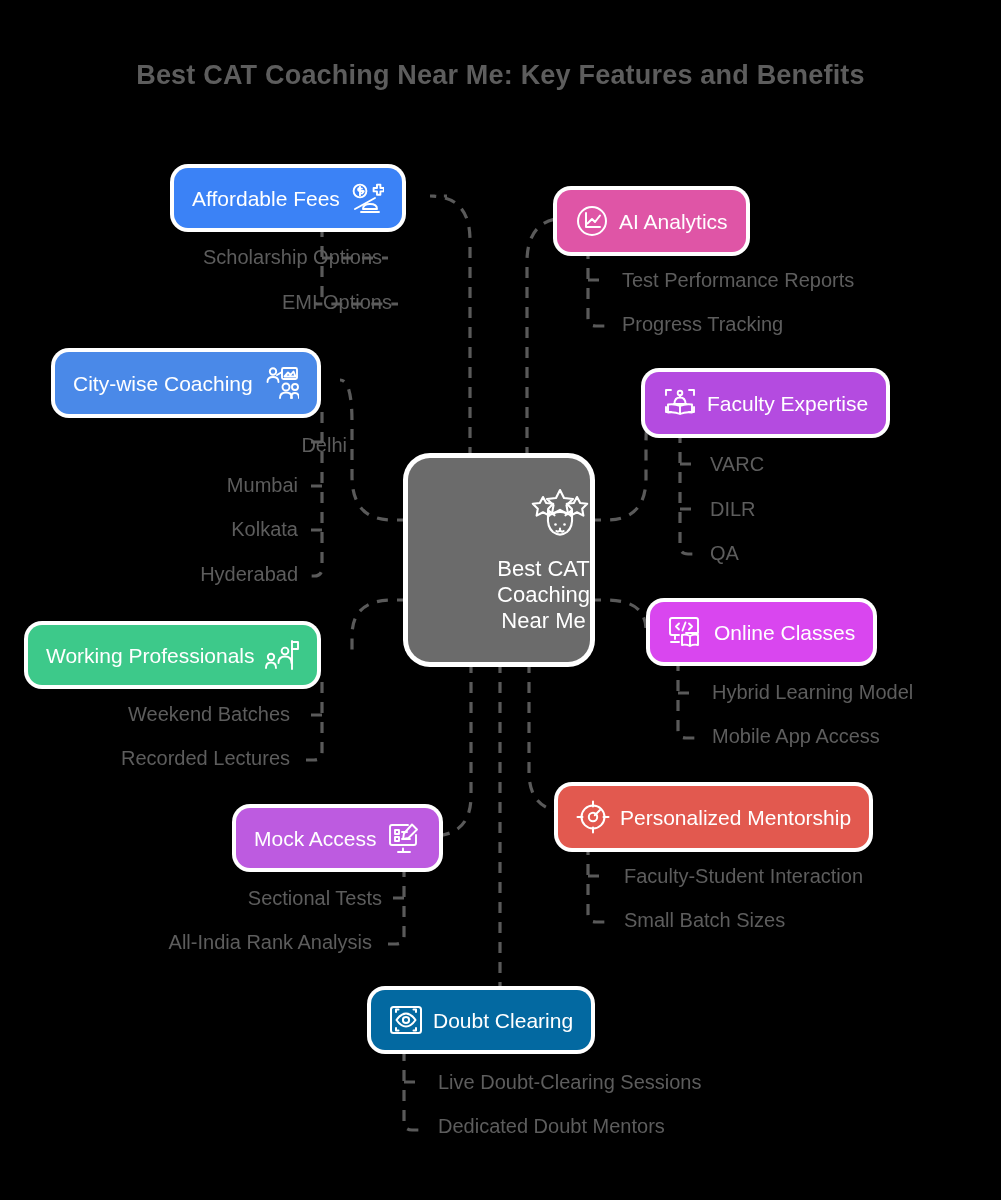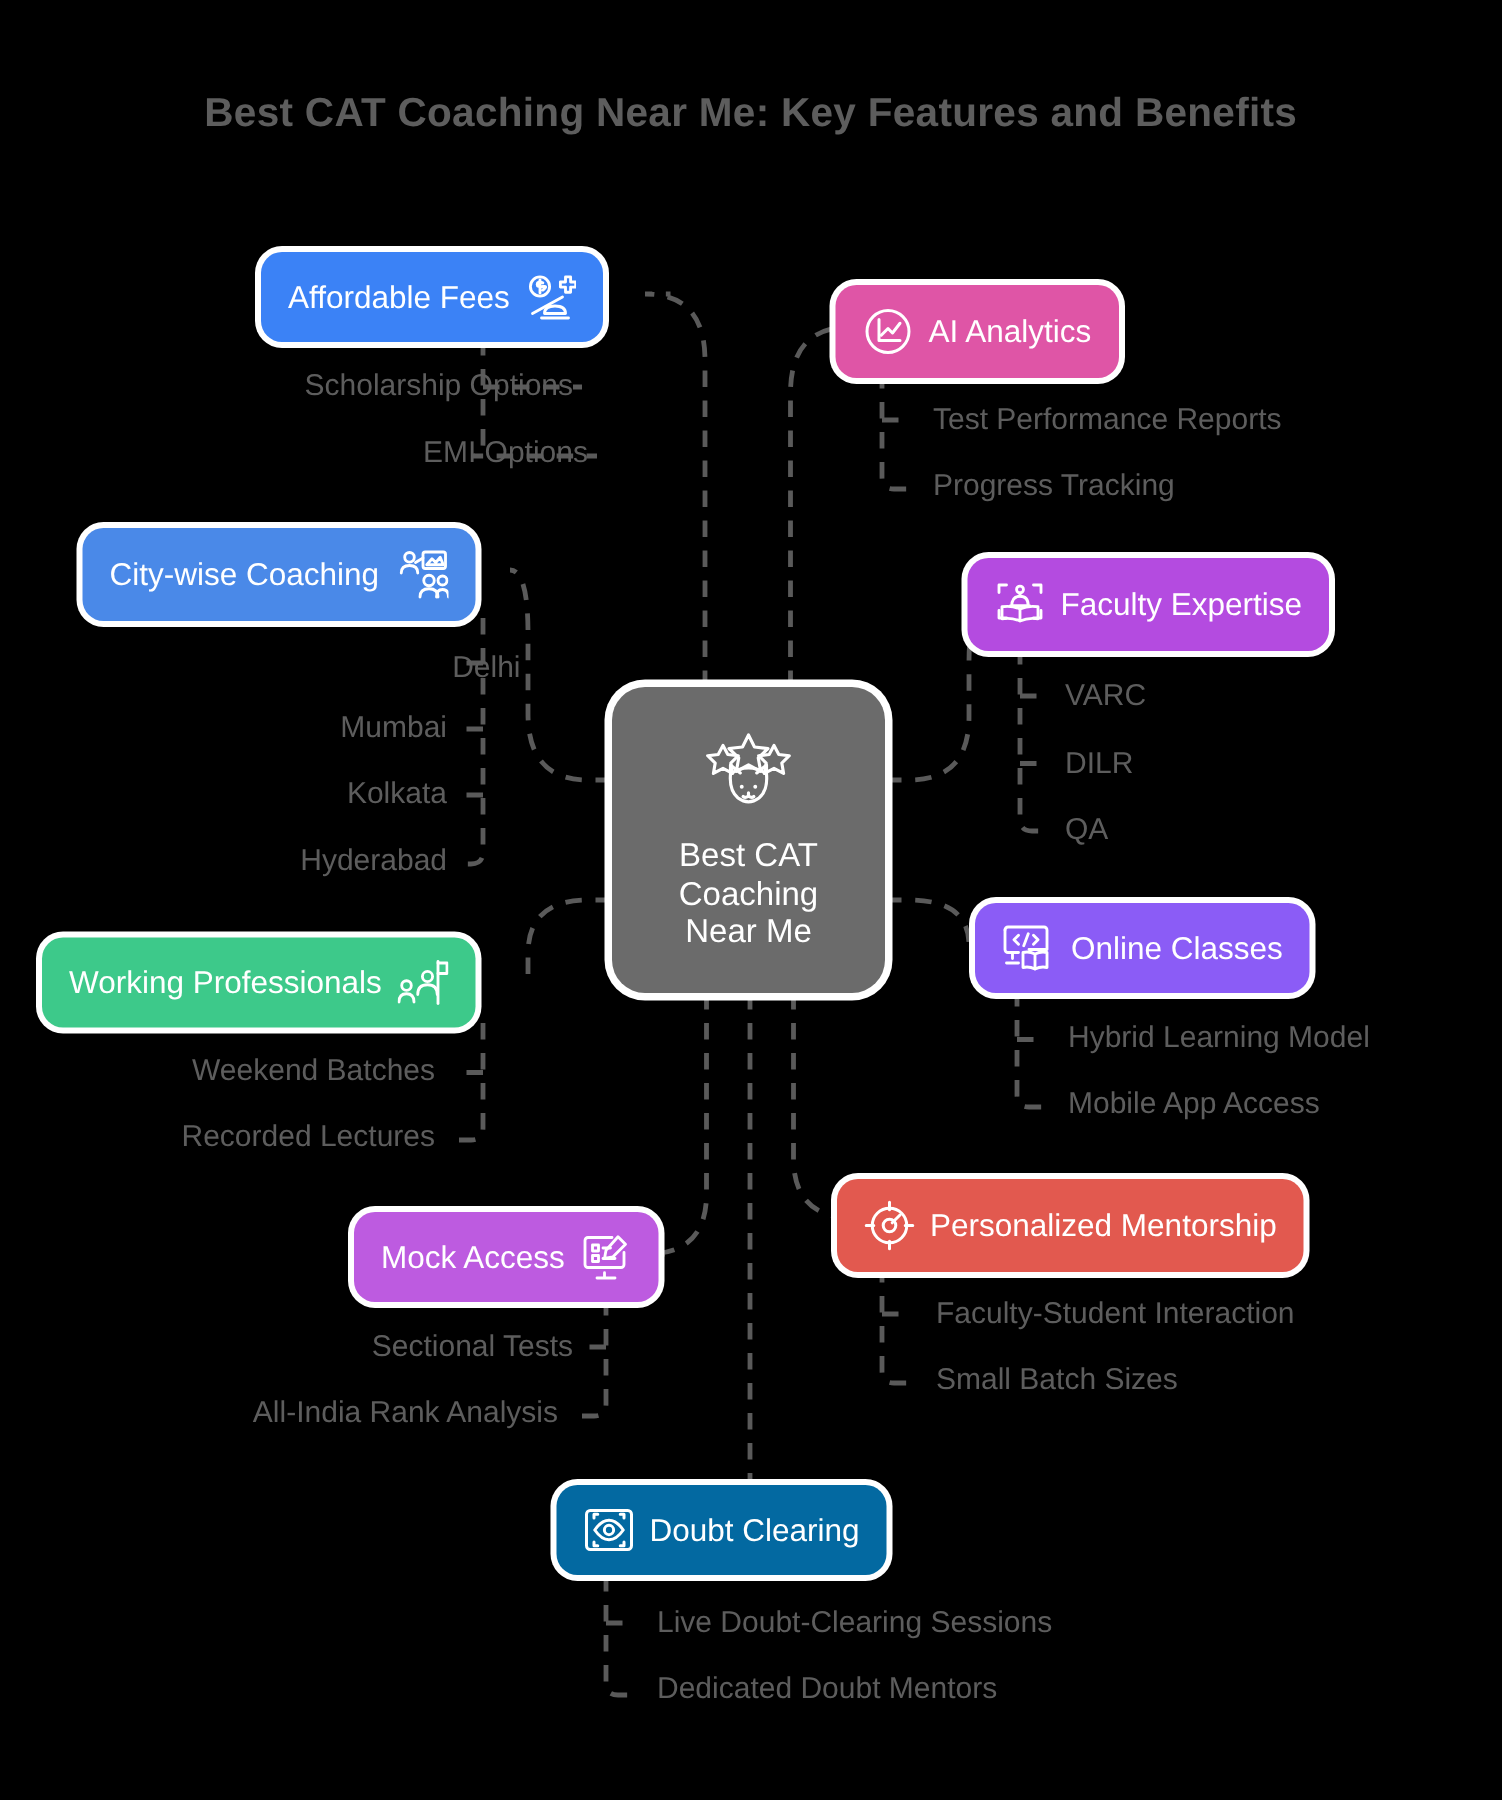--- a/index.html
+++ b/index.html
@@ -19,21 +19,21 @@
     border-radius:14px;box-shadow:0 0 0 4px #fff;
     color:#fff;font-size:21px;font-weight:500;white-space:nowrap;
     padding:14px 18px;box-sizing:border-box;
   }
   .node .lbl{line-height:1;}
   .node svg{display:block;flex:0 0 auto;}
 
   .center{
     position:absolute;left:408px;top:458px;width:182px;height:204px;
     background:#6b6b6b;border-radius:22px;box-shadow:0 0 0 5px #fff;
-    display:flex;flex-direction:column;align-items:center;justify-content:center;
+    display:flex;flex-direction:column;align-items:flex-end;justify-content:center;
     gap:8px;color:#fff;box-sizing:border-box;
   }
   .center .ctext{font-size:22px;line-height:1.18;text-align:center;font-weight:400;}
 
   .sub{
     position:absolute;color:#5d5d5d;font-size:20px;white-space:nowrap;
   }
   .sub.r{text-align:right;}
 </style>
 </head>
@@ -182,21 +182,21 @@
         <circle cx="20" cy="12" r="3.4"></circle>
         <path d="M13.5 24 q0 -6.5 6.5 -6.5 q6.5 0 6.5 6.5"></path>
         <circle cx="6" cy="18" r="3.2"></circle>
         <path d="M1 29 q0 -5.5 5 -5.5 q5 0 5 5.5"></path>
       </svg>
     </span>
   </div>
   <div class="sub r" style="left:0;top:703px;width:290px;">Weekend Batches</div>
   <div class="sub r" style="left:0;top:747px;width:290px;">Recorded Lectures</div>
 
-  <div class="node" style="left:650px;top:602px;background:#8b5cf6;">
+  <div class="node" style="left:650px;top:602px;background:#d946ef;">
     <span>
       <svg width="36" height="32" viewBox="0 0 36 32" fill="none" stroke="#fff" stroke-width="1.9" stroke-linecap="round" stroke-linejoin="round">
         <path d="M2 4 a2 2 0 0 1 2 -2 h24 a2 2 0 0 1 2 2 v13 h-12"></path>
         <path d="M2 4 v13 a2 2 0 0 0 2 2 h7"></path>
         <path d="M11 7.5 l-3 3 3 3 M21 7.5 l3 3 -3 3 M17.5 6.5 l-3 8"></path>
         <path d="M7 23 v-4 M3 26 h8"></path>
         <path d="M22 20 v10 M22 20 q-4 -2 -8 -1 v10 q4 -1 8 1 M22 20 q4 -2 8 -1 v10 q-4 -1 -8 1"></path>
       </svg>
     </span>
     <span class="lbl">Online Classes</span>

